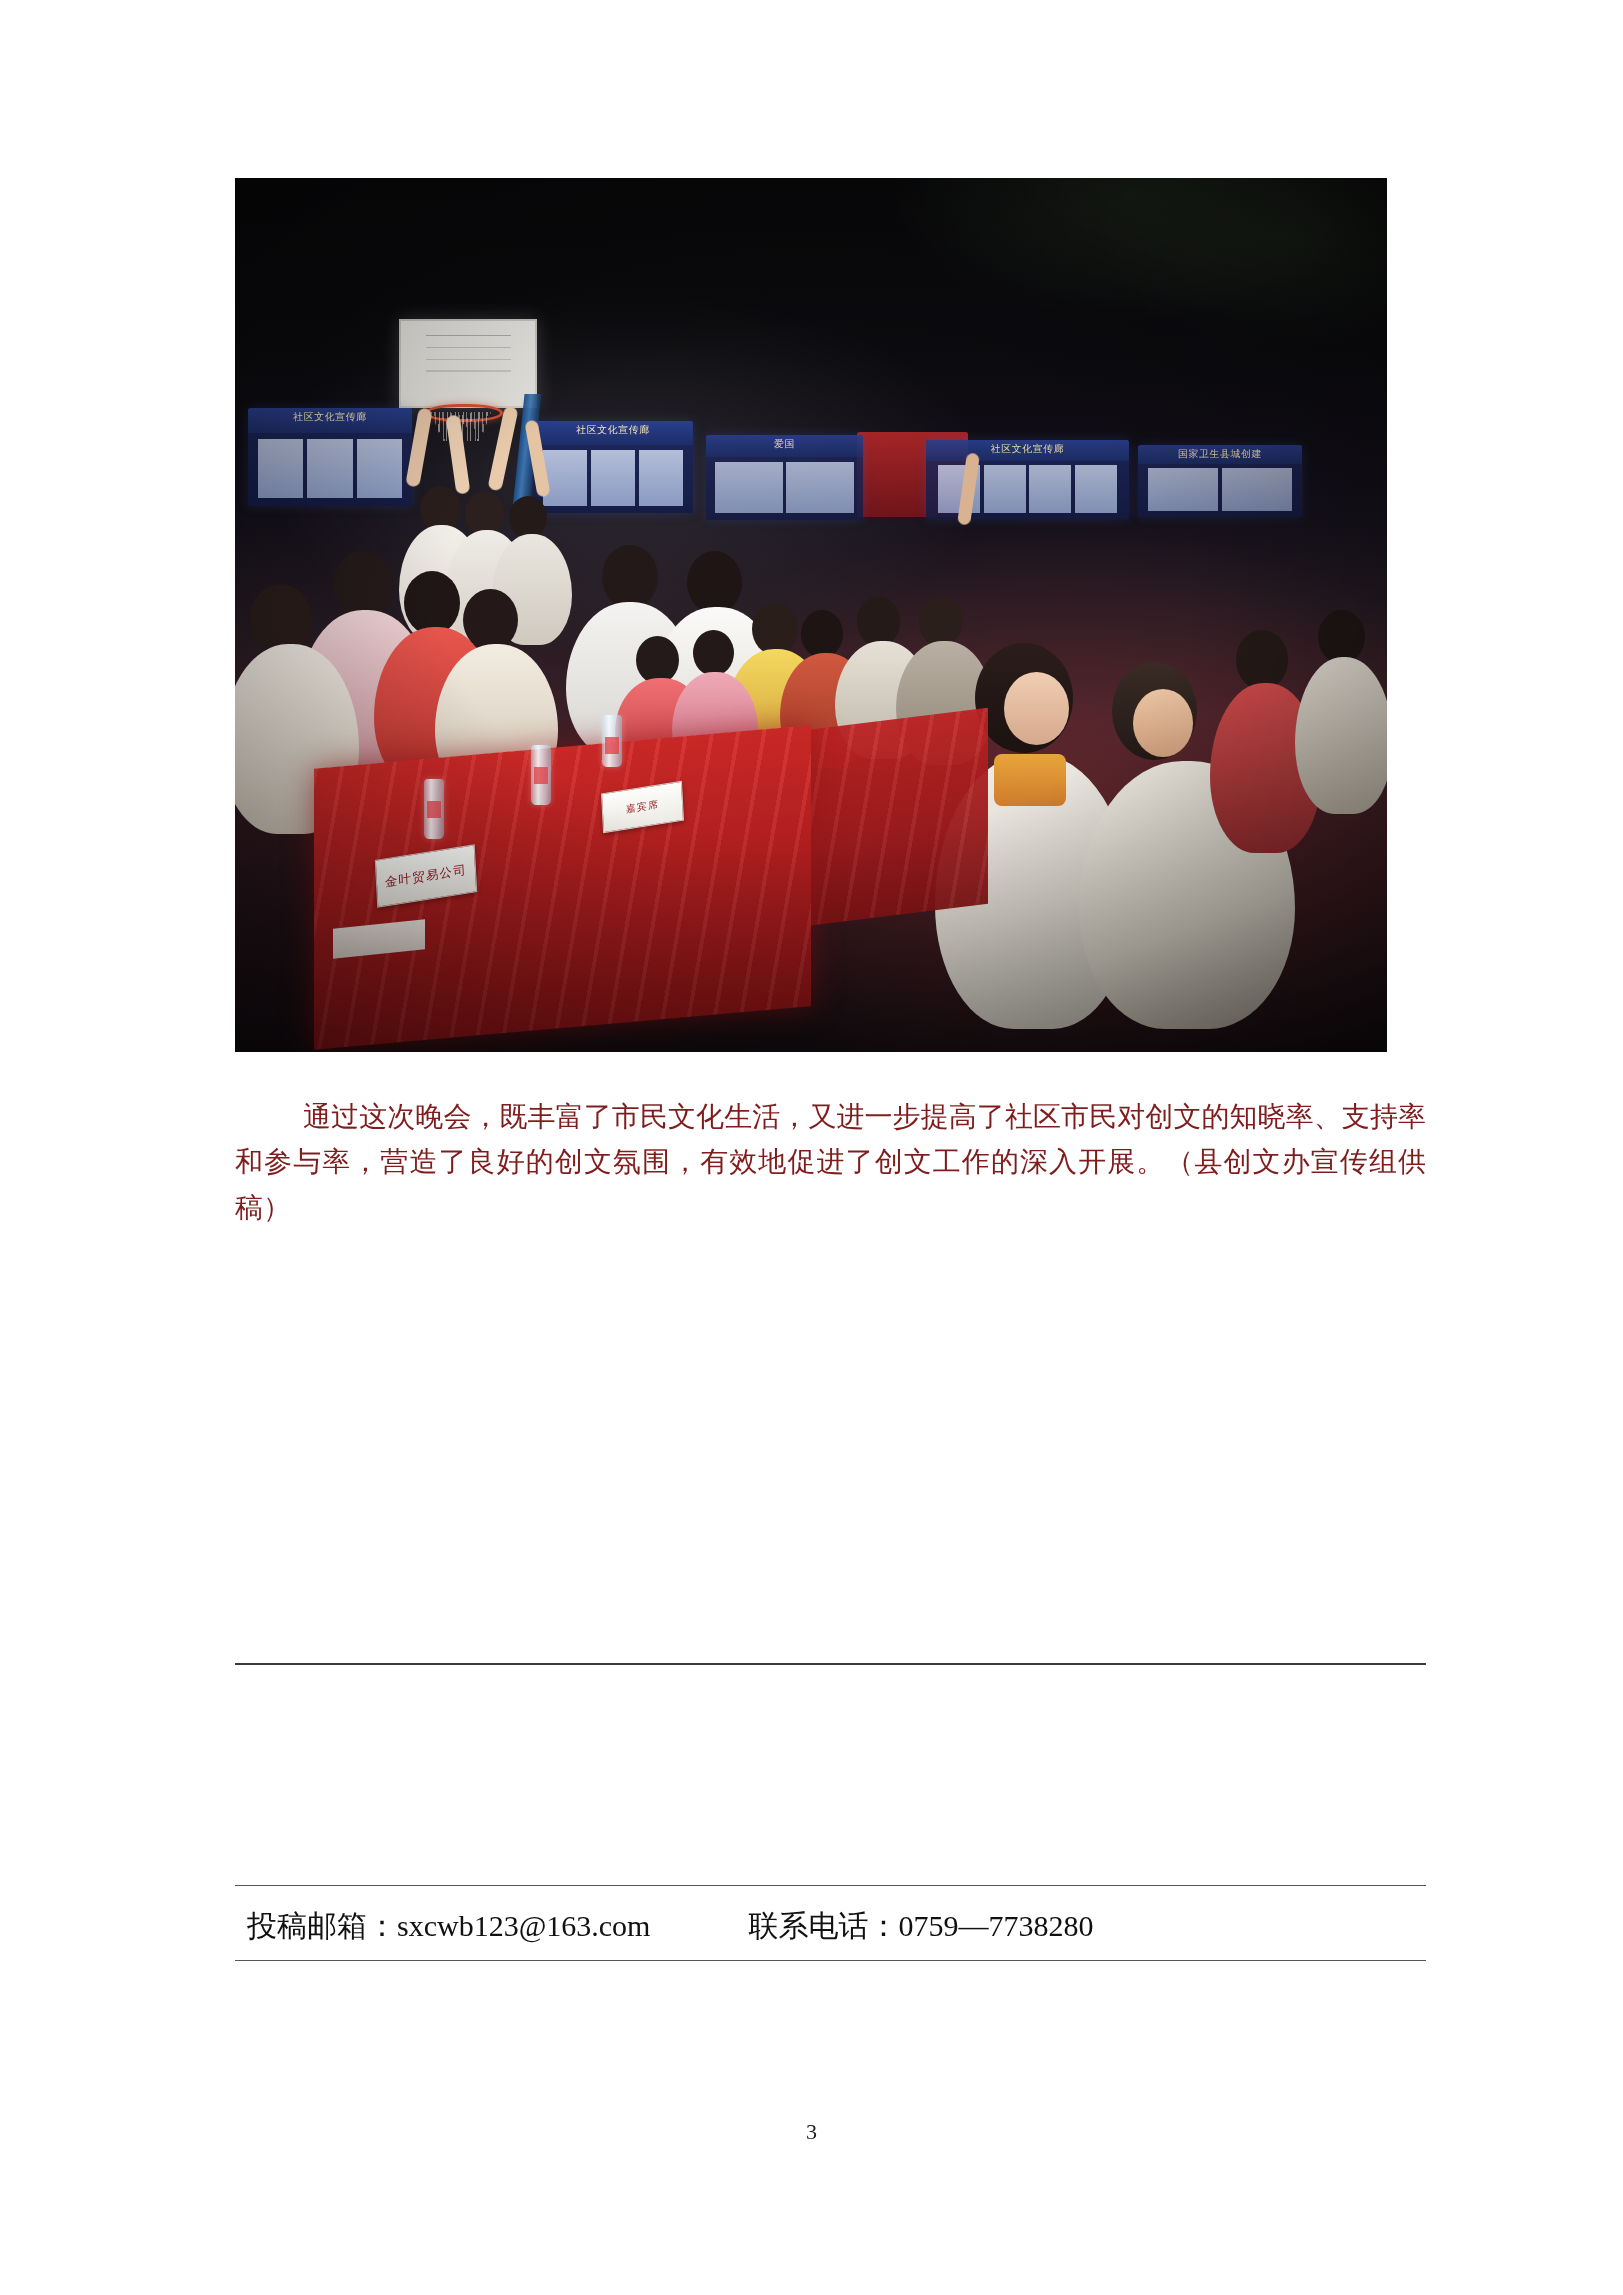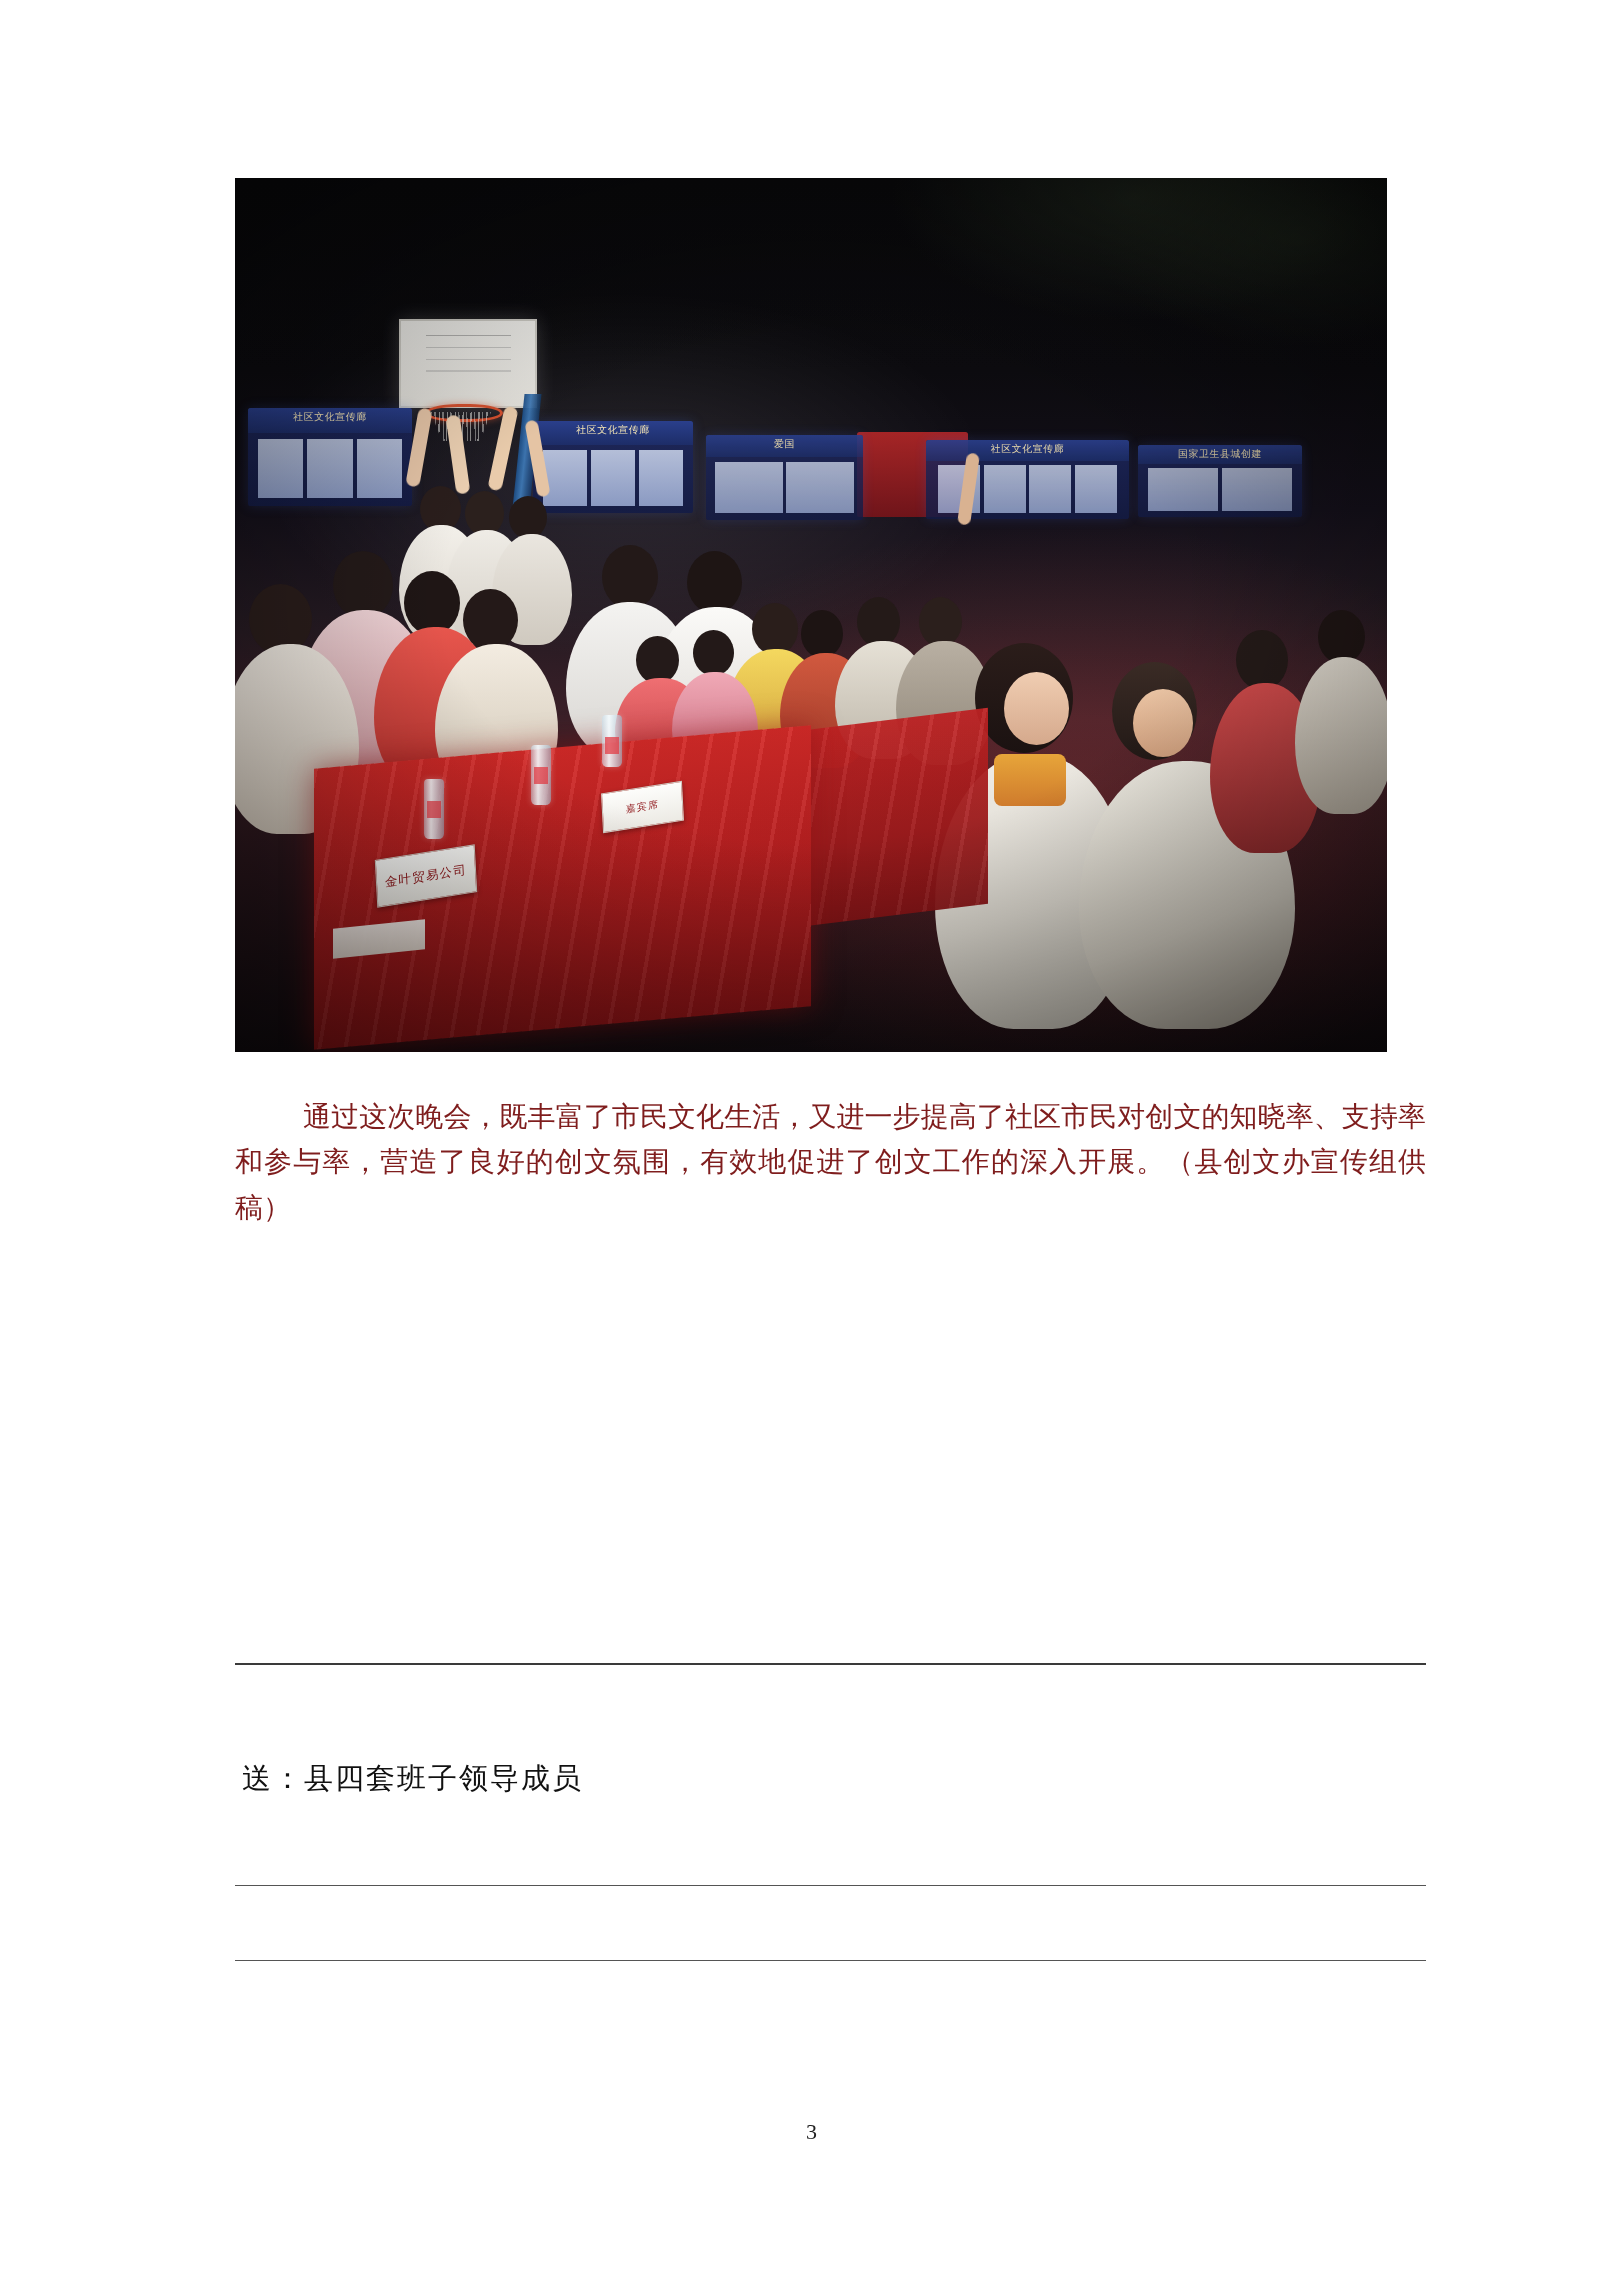--- a/index.html
+++ b/index.html
@@ -422,23 +422,30 @@
         <span>嘉宾席</span>
       </div>
 
       <div class="vignette"></div>
     </div>
 
     <p class="para">通过这次晚会，既丰富了市民文化生活，又进一步提高了社区市民对创文的知晓率、支持率和参与率，营造了良好的创文氛围，有效地促进了创文工作的深入开展。（县创文办宣传组供稿）</p>
 
     <div class="rule r1"></div>
 
-    <div class="dist d2">送：县四套班子领导成员</div>
 
     <div class="rule thin r2"></div>
 
+    <div class="contact">
+      <div class="mail">
+        <span>投稿邮箱：</span><span class="val">sxcwb123@163.com</span>
+      </div>
+      <div class="phone">
+        <span>联系电话：</span><span class="val">0759—7738280</span>
+      </div>
+    </div>
 
     <div class="rule thin r3"></div>
 
     <div class="pagenum">3</div>
   </div>
 </div>
 
 
 </body></html>

